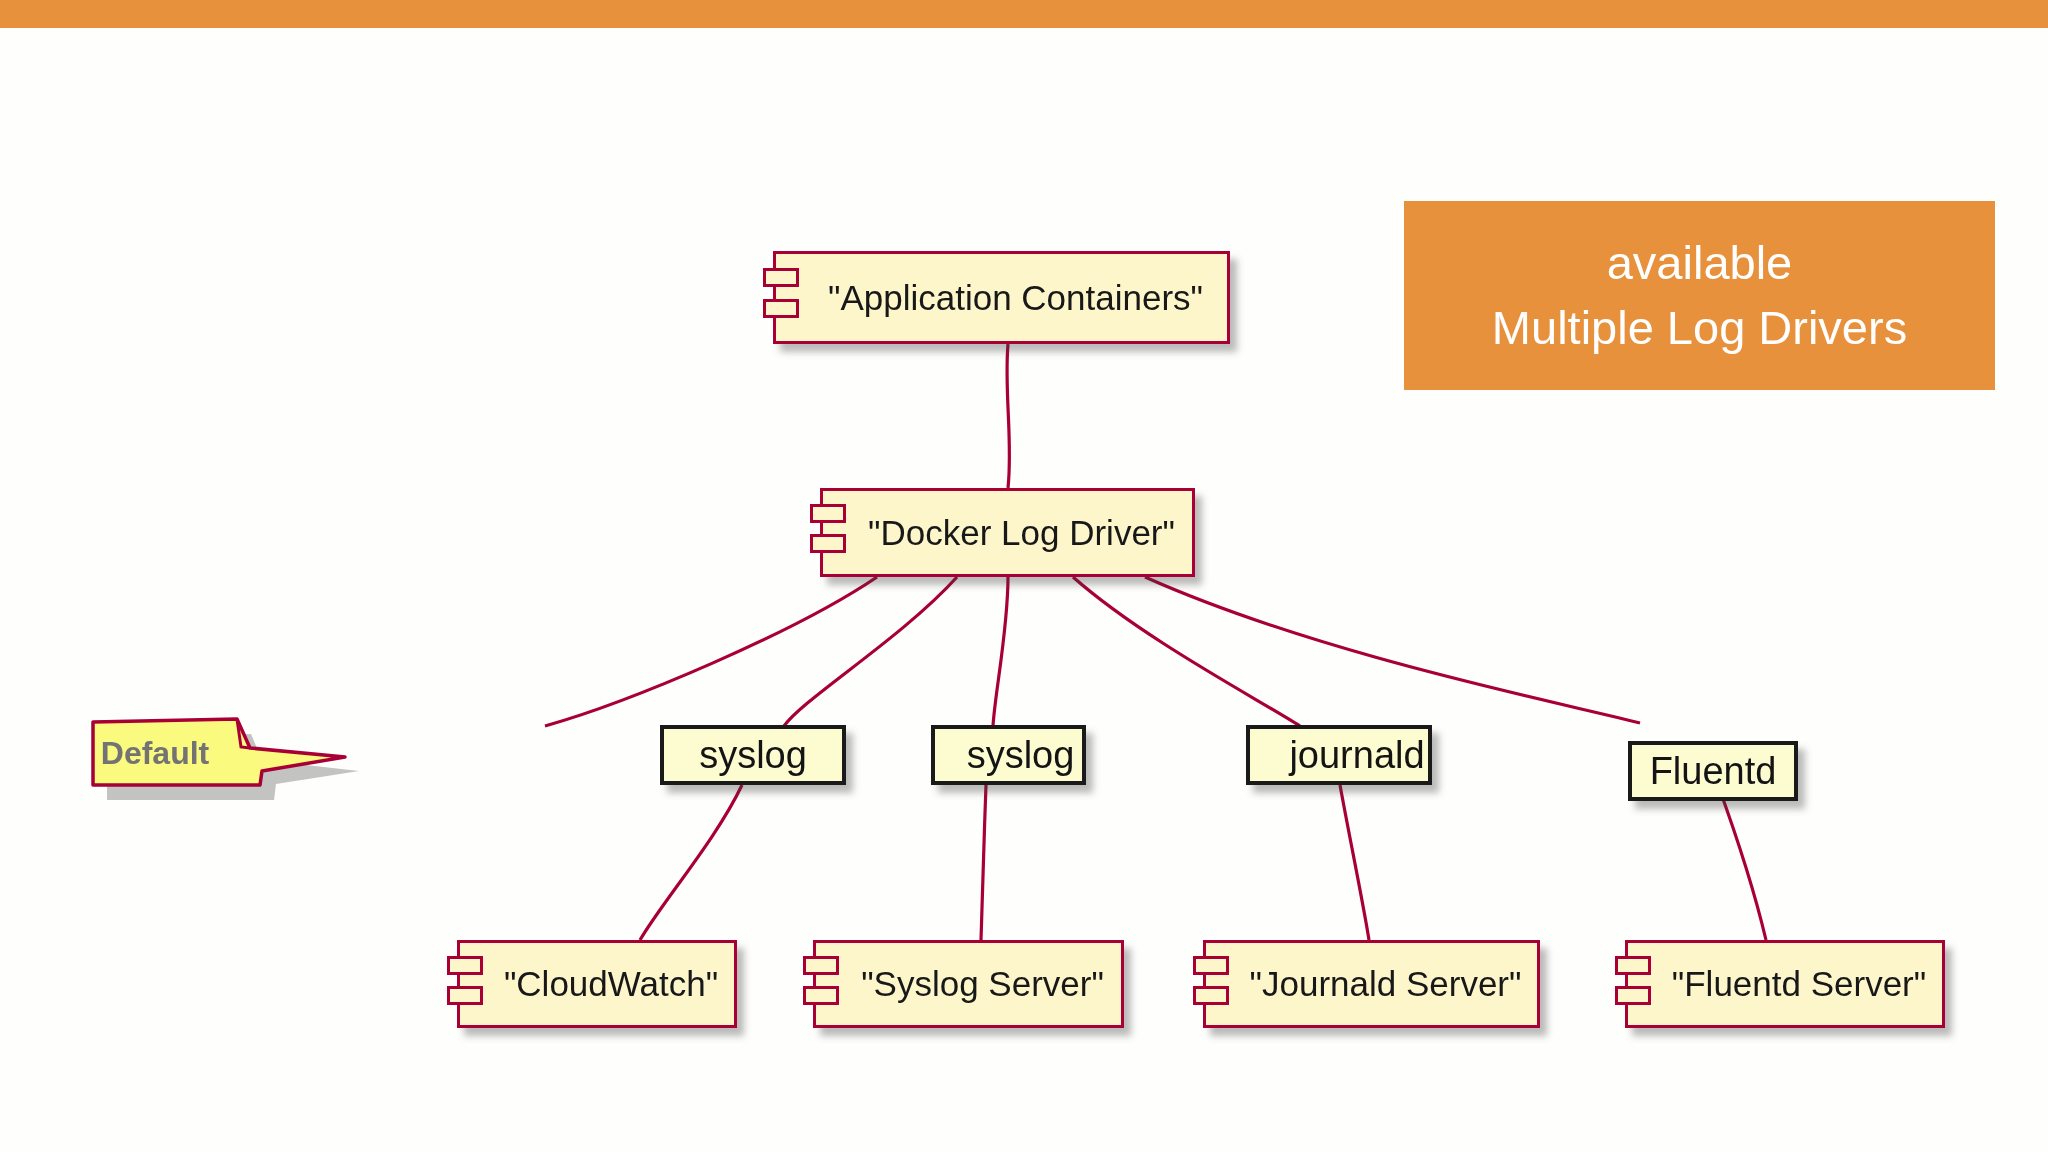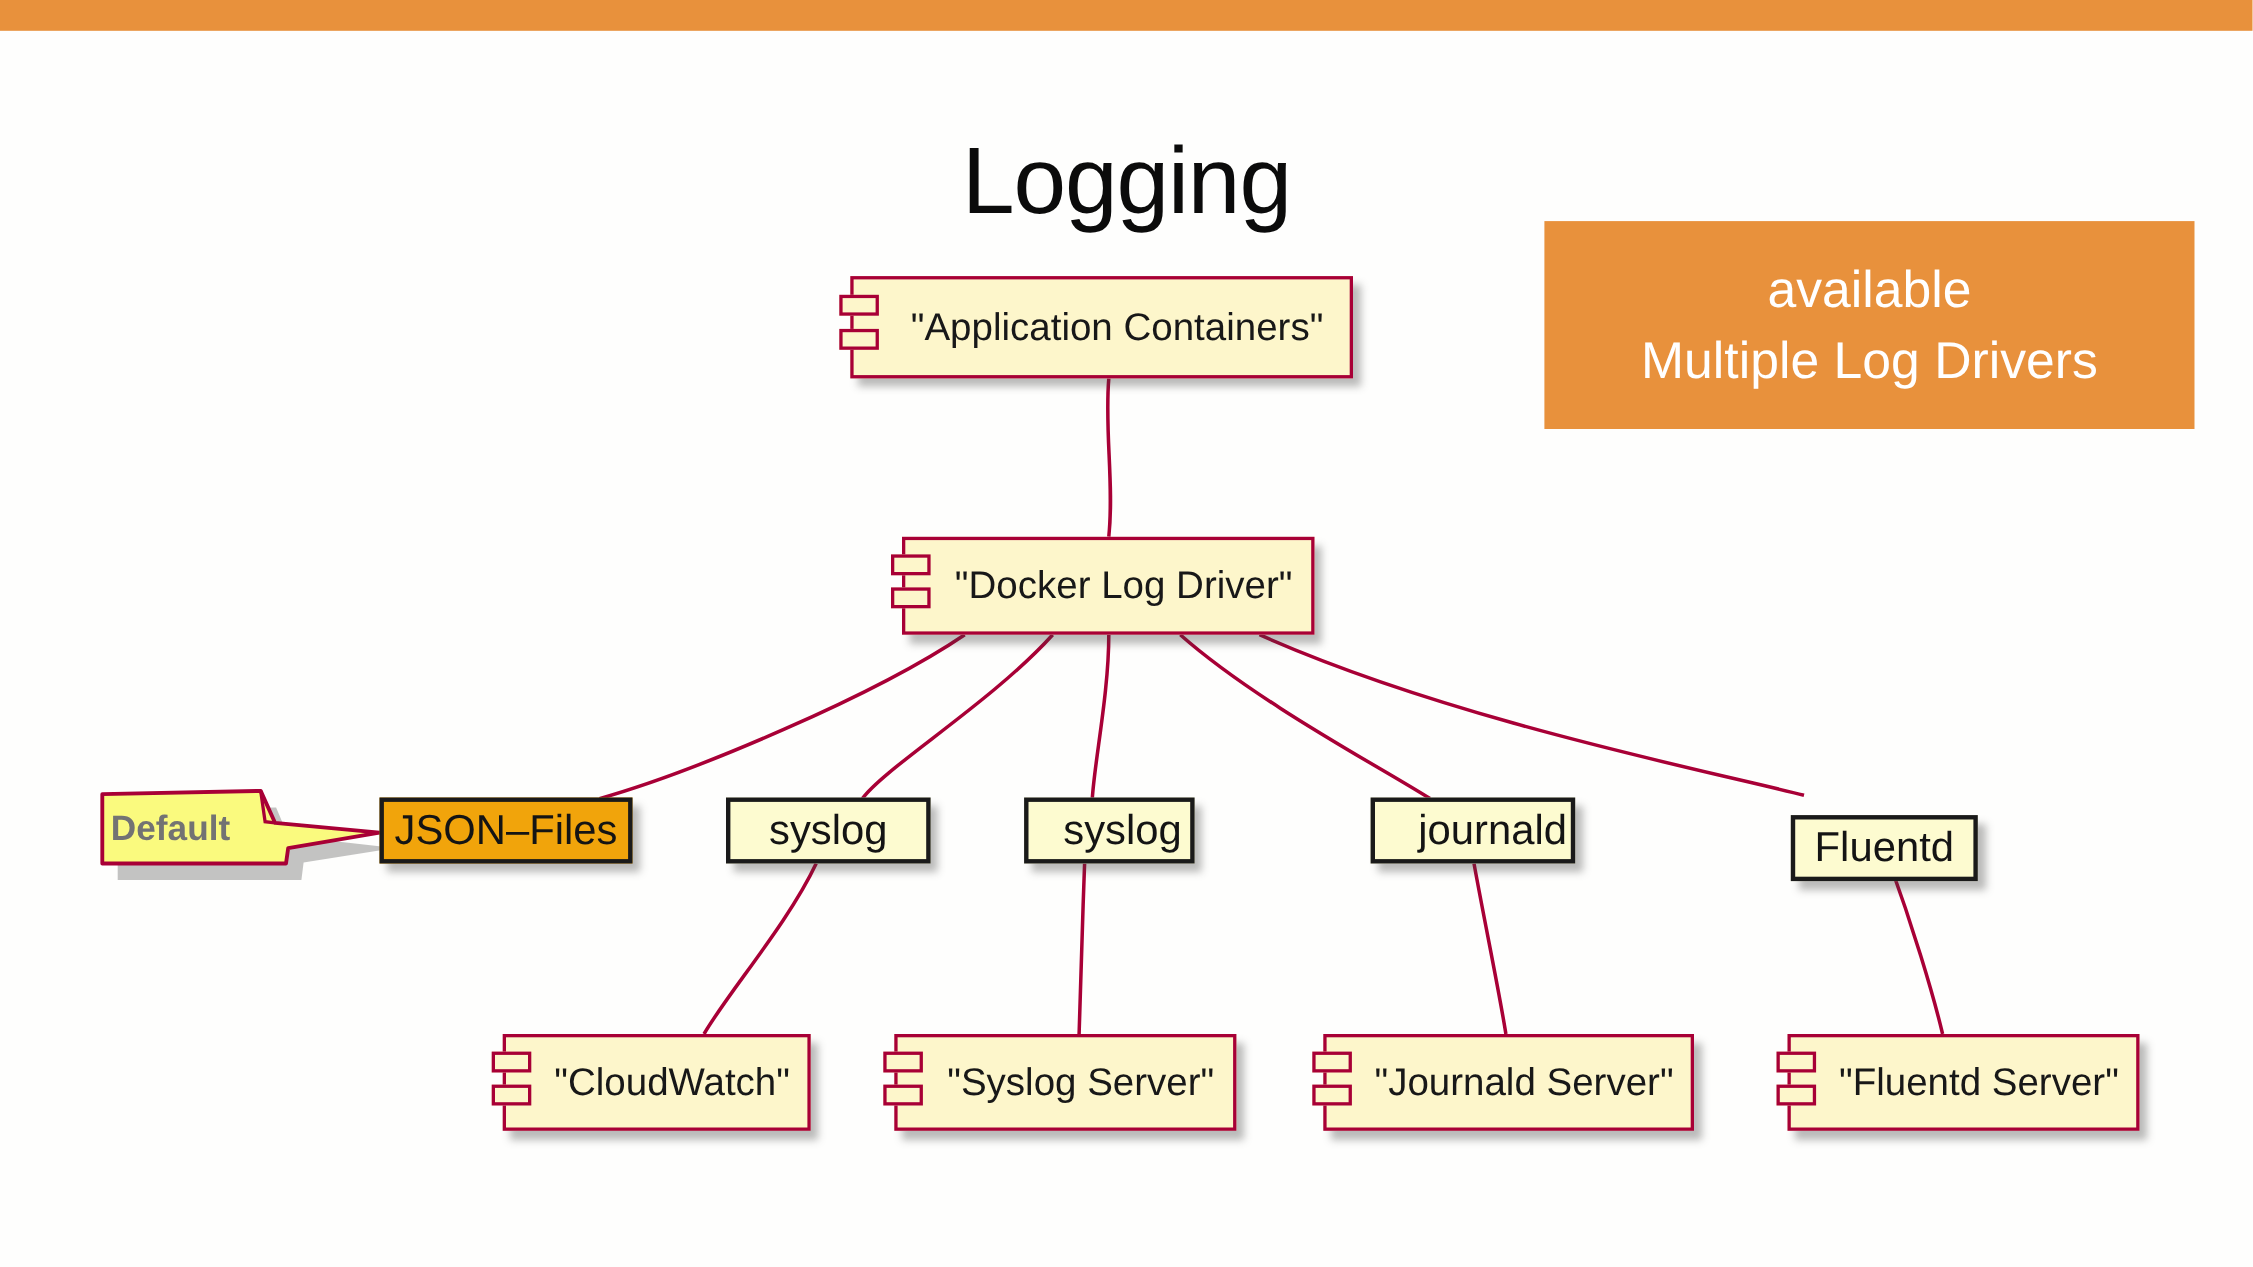--- a/index.html
+++ b/index.html
@@ -65,21 +65,20 @@
     font-size:32px;font-weight:700;color:#737373;
   }
 </style>
 </head>
 <body>
 
 <div class="slide">
 
   <div class="top-banner"></div>
 
-  <div class="slide-title">Logging</div>
 
   <div class="callout">
     <span>available</span>
     <span>Multiple Log Drivers</span>
   </div>
 
   <svg class="connectors" width="2048" height="1152" viewBox="0 0 2048 1152">
 
     <path class="edge" d="M1008 344 C1004 392, 1013 440, 1008 488"></path>
     <path class="edge" d="M877 577 C796 632, 630 702, 545 726"></path>
@@ -139,23 +138,20 @@
   </div>
 
   <div class="comp" style="left:1625px;top:940px;width:320px;height:88px;">
     <span class="tabs">
         <span class="tab t1"></span>
         <span class="tab t2"></span>
       </span>
     <span>"Fluentd Server"</span>
   </div>
 
-  <div class="driver highlight" style="left:345px;width:230px;">
-    <span>JSON–Files</span>
-  </div>
   <div class="driver" style="left:660px;width:186px;">
     <span>syslog</span>
   </div>
   <div class="driver" style="left:931px;width:155px;padding-left:24px;">
     <span>syslog</span>
   </div>
   <div class="driver" style="left:1246px;width:186px;padding-left:36px;">
     <span>journald</span>
   </div>
   <div class="driver" style="left:1628px;width:170px;margin-top:16px;">

